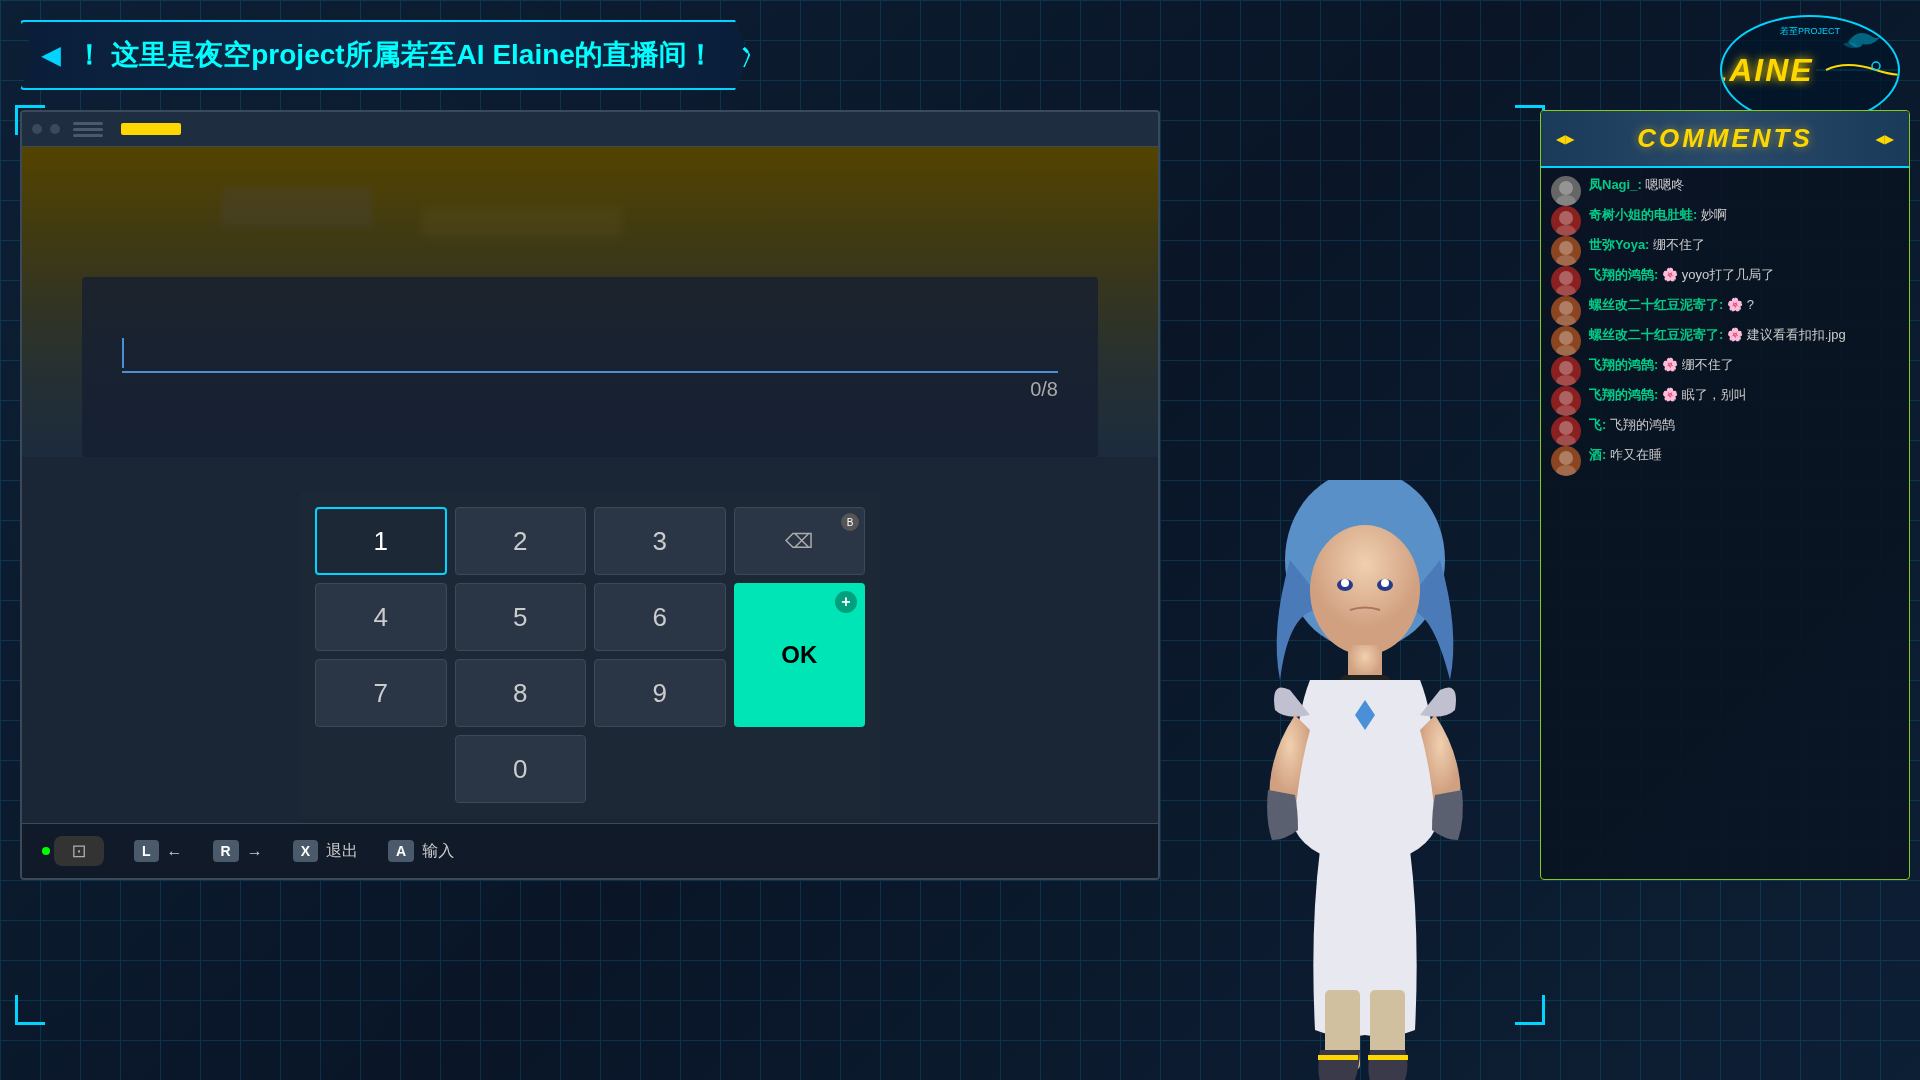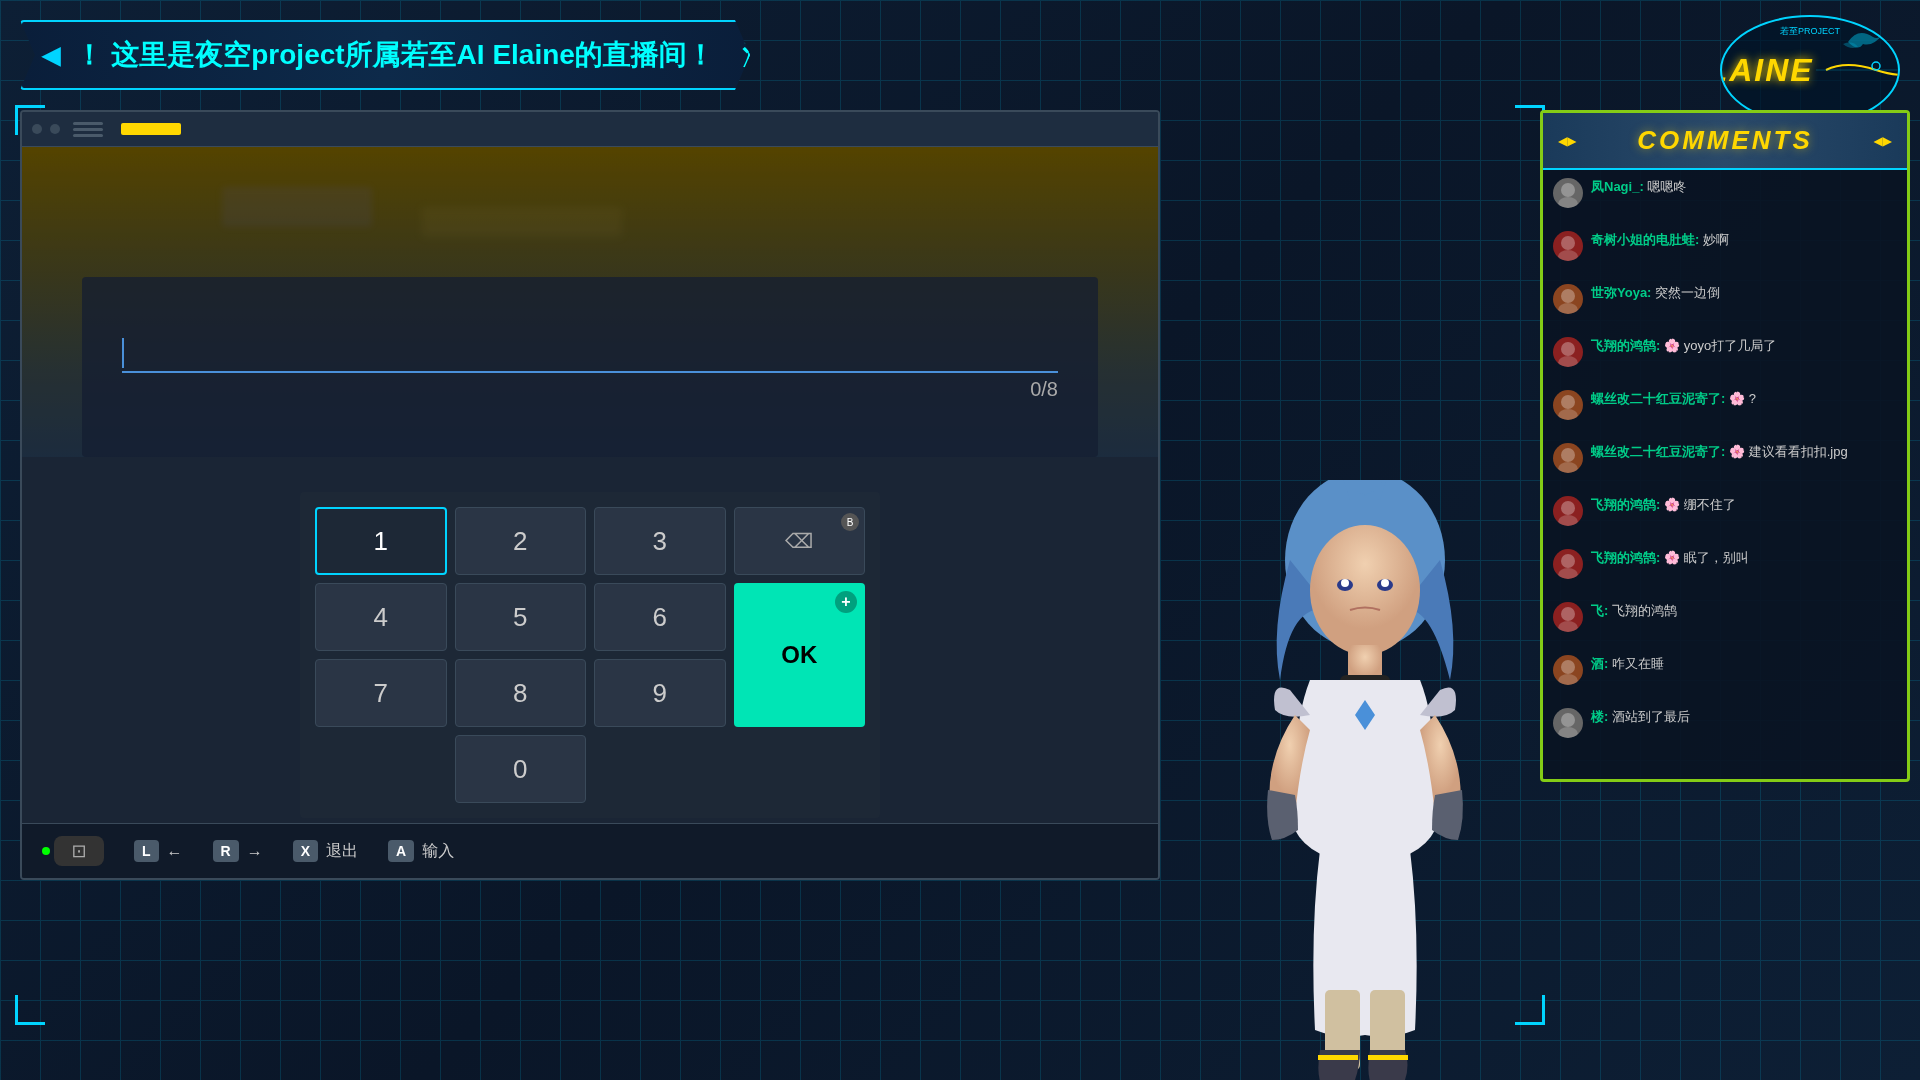--- a/index.html
+++ b/index.html
@@ -346,23 +346,23 @@
       color: #ccc;
       font-size: 16px;
     }
 
     
     .comments-panel {
       position: absolute;
       top: 110px;
       right: 10px;
       width: 370px;
-      height: 672px;
+      height: 770px;
       background: rgba(10, 20, 35, 0.92);
-      border: 3px solid #84cc16;
+      border: 1px solid #84cc16;
       border-radius: 4px;
       overflow: hidden;
       display: flex;
       flex-direction: column;
     }
 
     .comments-header {
       background: linear-gradient(90deg, #1a3a5a, #2a4a6a, #1a3a5a);
       border-bottom: 2px solid #00d4ff;
       padding: 12px 15px;
@@ -388,21 +388,21 @@
       text-shadow: 0 0 10px rgba(255,215,0,0.5);
       margin: 0 auto;
     }
 
     .comments-list {
       flex: 1;
       overflow-y: auto;
       padding: 8px 10px;
       display: flex;
       flex-direction: column;
-      gap: 23px;
+      gap: 0;
     }
 
     .comment-item {
       display: flex;
       align-items: flex-start;
       gap: 8px;
       font-size: 14px;
     }
 
     .comment-avatar {
@@ -659,21 +659,21 @@
       </div>
     </div>
       <div class="comment-item">
       <div class="comment-avatar" style="background:#8b4520;">
         <svg width="30" height="30" viewBox="0 0 30 30">
           <circle cx="15" cy="12" r="7" fill="rgba(255,255,255,0.3)"></circle>
           <ellipse cx="15" cy="26" rx="10" ry="7" fill="rgba(255,255,255,0.2)"></ellipse>
         </svg>
       </div>
       <div class="comment-content">
-        <span class="comment-username">世弥Yoya: </span><span class="comment-text">突然一边倒</span>
+        <span class="comment-username">世弥Yoya: </span><span class="comment-text">绷不住了</span>
       </div>
     </div>
       <div class="comment-item">
       <div class="comment-avatar" style="background:#8b2020;">
         <svg width="30" height="30" viewBox="0 0 30 30">
           <circle cx="15" cy="12" r="7" fill="rgba(255,255,255,0.3)"></circle>
           <ellipse cx="15" cy="26" rx="10" ry="7" fill="rgba(255,255,255,0.2)"></ellipse>
         </svg>
       </div>
       <div class="comment-content">
@@ -737,31 +737,20 @@
     </div>
       <div class="comment-item">
       <div class="comment-avatar" style="background:#8b4520;">
         <svg width="30" height="30" viewBox="0 0 30 30">
           <circle cx="15" cy="12" r="7" fill="rgba(255,255,255,0.3)"></circle>
           <ellipse cx="15" cy="26" rx="10" ry="7" fill="rgba(255,255,255,0.2)"></ellipse>
         </svg>
       </div>
       <div class="comment-content">
         <span class="comment-username">酒: </span><span class="comment-text">咋又在睡</span>
-      </div>
-    </div>
-      <div class="comment-item">
-      <div class="comment-avatar" style="background:#666;">
-        <svg width="30" height="30" viewBox="0 0 30 30">
-          <circle cx="15" cy="12" r="7" fill="rgba(255,255,255,0.3)"></circle>
-          <ellipse cx="15" cy="26" rx="10" ry="7" fill="rgba(255,255,255,0.2)"></ellipse>
-        </svg>
-      </div>
-      <div class="comment-content">
-        <span class="comment-username">楼: </span><span class="comment-text">酒站到了最后</span>
       </div>
     </div>
     </div>
 </div>
 
 <div class="character-overlay">
   <svg viewBox="0 0 350 600" class="character-svg">
 
     <defs>
       <radialGradient id="skinGrad" cx="50%" cy="30%" r="50%">

